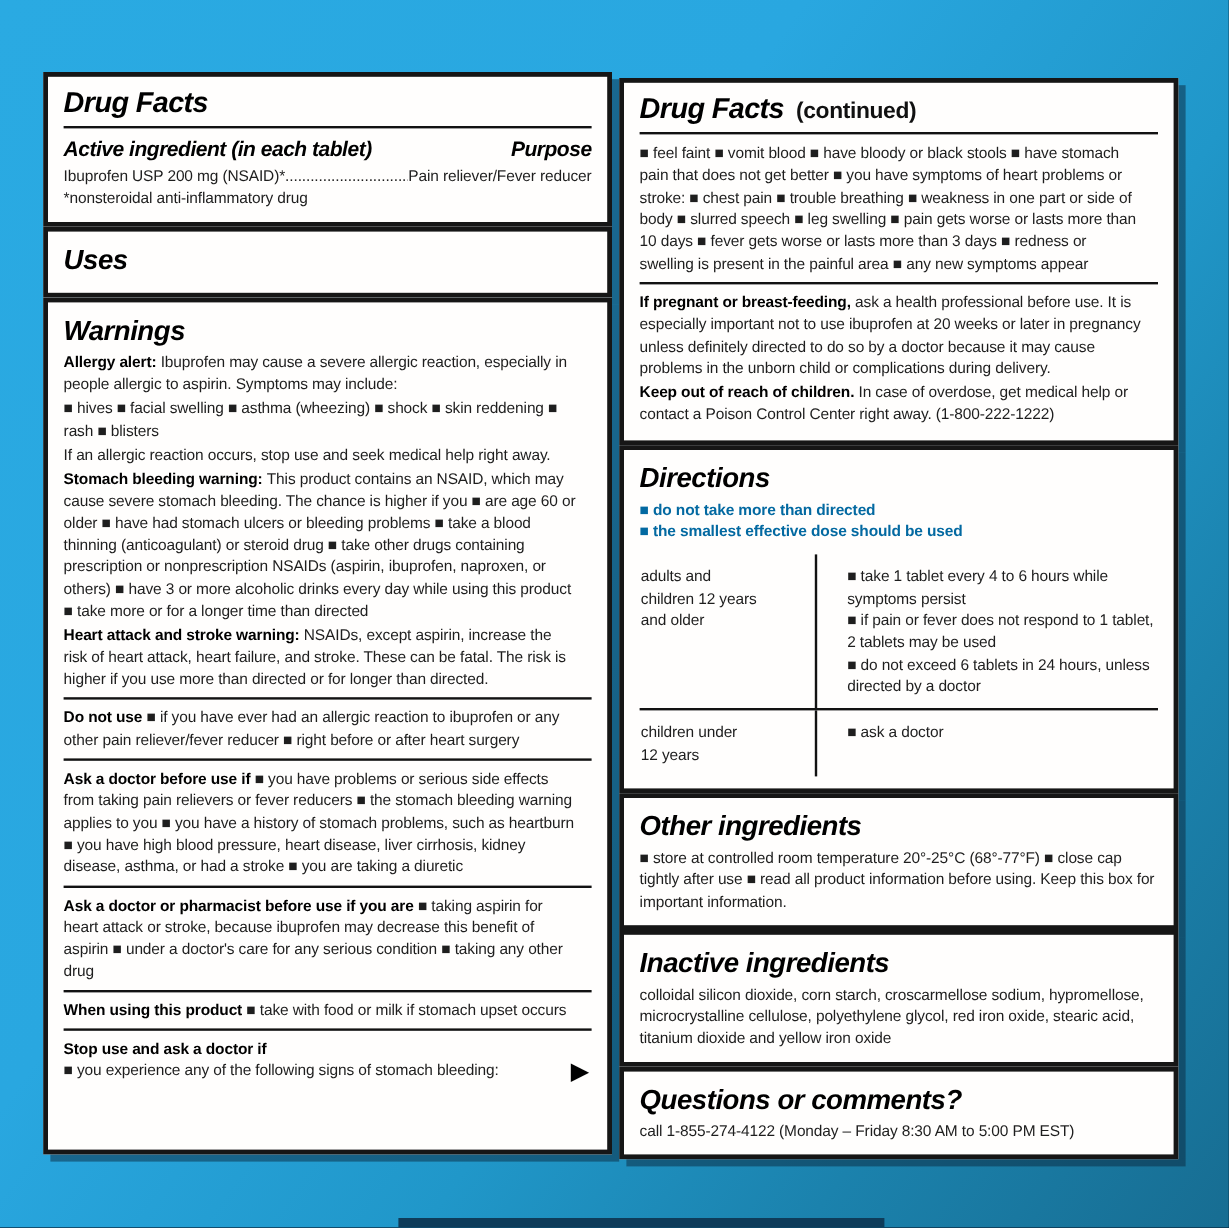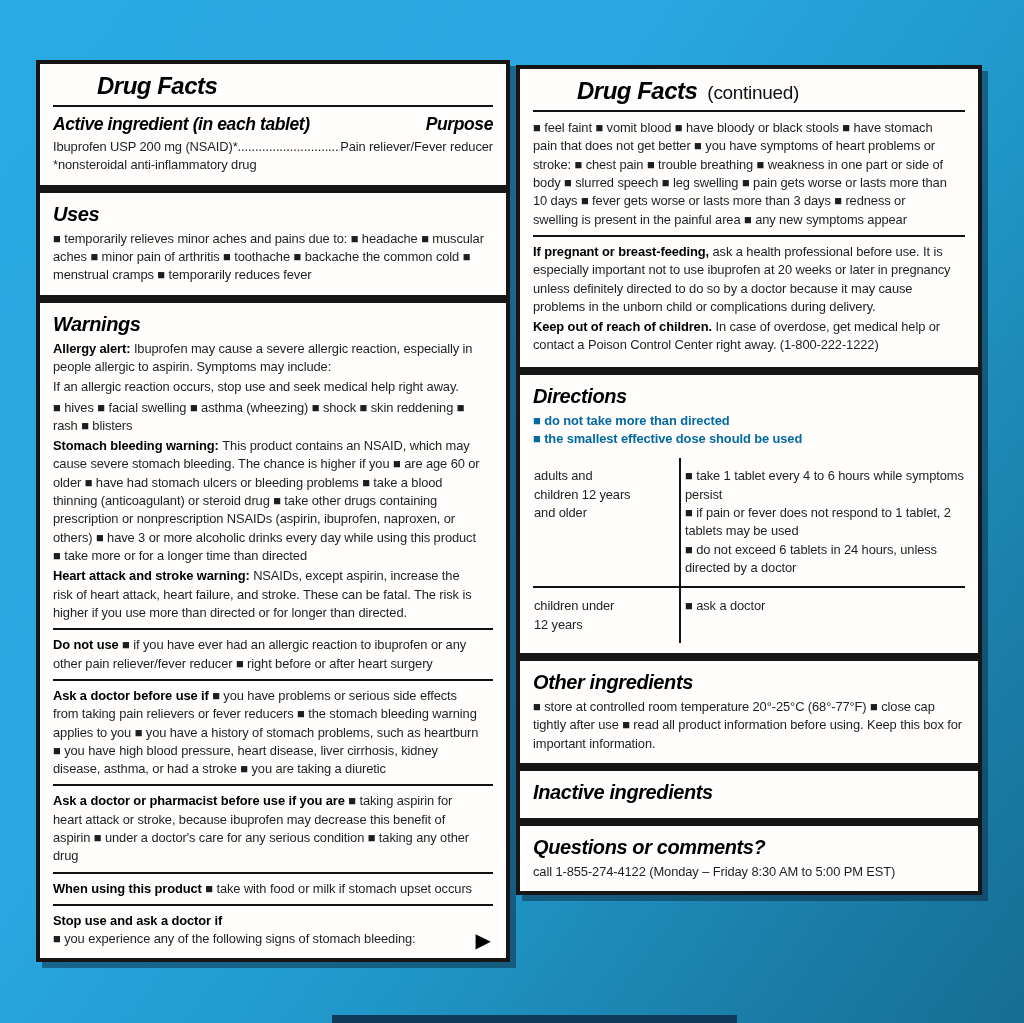--- a/index.html
+++ b/index.html
@@ -11,41 +11,41 @@
   }
   .col{position:absolute;display:flex;flex-direction:column;}
   .col-left{left:36px;top:60px;width:474px;height:902px;}
   .col-right{left:516px;top:65px;width:466px;}
   .box{
     background:#fffefd;border:4px solid #161616;box-sizing:border-box;
     box-shadow:6px 6px 0 rgba(10,40,62,.5);
   }
   .pad{padding:8px 13px 10px 13px;}
   .grow{flex:1;overflow:hidden;}
-  .title{font-size:24px;font-weight:700;font-style:italic;letter-spacing:-.5px;color:#000;margin-left:44px;}
-  .cont{font-size:19px;font-weight:400;font-style:normal;letter-spacing:-.3px;margin-left:10px;color:#111;}
+  .title{font-size:24px;font-weight:700;font-style:italic;letter-spacing:-.5px;color:#000;}
+  .cont{font-size:19px;font-weight:700;font-style:normal;letter-spacing:-.3px;margin-left:10px;color:#111;}
   .titlerow{display:flex;align-items:baseline;}
-  .sec-h{font-size:20px;font-weight:700;font-style:italic;letter-spacing:-.4px;color:#000;margin:2px 0 4px 0;}
+  .sec-h{font-size:23px;font-weight:700;font-style:italic;letter-spacing:-.4px;color:#000;margin:2px 0 4px 0;}
   .body{font-size:12.9px;line-height:1.42;letter-spacing:-.1px;color:#1e1e1e;}
   .body .b, .b{font-weight:700;color:#000;}
   .hr{border:none;border-top:2px solid #121212;margin:6px 0;}
   .thr{border:none;border-top:2px solid #121212;margin:5px 0 7px 0;}
   .activerow{display:flex;justify-content:space-between;align-items:baseline;
     font-size:17.5px;font-weight:700;font-style:italic;letter-spacing:-.4px;color:#000;margin-top:2px;}
   .leaderline{display:flex;align-items:flex-start;white-space:nowrap;margin-top:3px;}
   .leader{flex:1;overflow:hidden;}
   .para{margin:0 12px 2px 0;}
   .stoprow{display:flex;align-items:flex-start;justify-content:space-between;}
   .arrow{font-size:20px;line-height:1;color:#000;margin-right:2px;}
   .boldlines div{font-weight:700;color:#0369a1;}
   .tbl{margin-top:10px;}
   .trow{display:flex;}
   .trow + .trow{border-top:2px solid #121212;}
   .who{width:146px;padding:9px 4px 9px 1px;box-sizing:border-box;}
-  .dose{flex:1;border-left:2px solid #121212;padding:9px 0 9px 4px;}
+  .dose{flex:1;border-left:2px solid #121212;padding:9px 0 9px 25px;}
   .dose div{margin:0;}
   .bottom-bar{position:absolute;left:332px;top:1015px;width:405px;height:8px;}
 </style>
 </head>
 <body>
 
 <div class="stage">
 
   <div class="col col-left">
 
@@ -59,28 +59,27 @@
       <div class="body leaderline">
         <span>Ibuprofen USP 200 mg (NSAID)*</span>
         <span class="leader">....................................................</span>
         <span>Pain reliever/Fever reducer</span>
       </div>
       <div class="body">*nonsteroidal anti-inflammatory drug</div>
     </div>
 
     <div class="box pad">
       <div class="sec-h">Uses</div>
-      <div class="body">■  temporarily relieves minor aches and pains due to: ■ headache ■ muscular aches ■ minor pain of arthritis ■ toothache ■ backache the common cold ■ menstrual cramps ■ temporarily reduces fever</div>
     </div>
 
     <div class="box pad grow">
       <div class="sec-h">Warnings</div>
       <div class="body para"><span class="b">Allergy alert: </span><span>Ibuprofen may cause a severe allergic reaction, especially in people allergic to aspirin. Symptoms may include:</span></div>
+      <div class="body para">■ hives ■ facial swelling ■ asthma (wheezing) ■ shock ■ skin reddening ■ rash ■ blisters</div>
       <div class="body para">If an allergic reaction occurs, stop use and seek medical help right away.</div>
-      <div class="body para">■ hives ■ facial swelling ■ asthma (wheezing) ■ shock ■ skin reddening ■ rash ■ blisters</div>
       <div class="body para"><span class="b">Stomach bleeding warning: </span><span>This product contains an NSAID, which may cause severe stomach bleeding. The chance is higher if you ■ are age 60 or older ■ have had stomach ulcers or bleeding problems ■ take a blood thinning (anticoagulant) or steroid drug ■ take other drugs containing prescription or nonprescription NSAIDs (aspirin, ibuprofen, naproxen, or others) ■ have 3 or more alcoholic drinks every day while using this product ■ take more or for a longer time than directed</span></div>
       <div class="body para"><span class="b">Heart attack and stroke warning: </span><span>NSAIDs, except aspirin, increase the risk of heart attack, heart failure, and stroke. These can be fatal. The risk is higher if you use more than directed or for longer than directed.</span></div>
       <hr class="hr">
       <div class="body para"><span class="b">Do not use </span><span>■ if you have ever had an allergic reaction to ibuprofen or any other pain reliever/fever reducer ■ right before or after heart surgery</span></div>
       <hr class="hr">
       <div class="body para"><span class="b">Ask a doctor before use if </span><span>■ you have problems or serious side effects from taking pain relievers or fever reducers ■ the stomach bleeding warning applies to you ■ you have a history of stomach problems, such as heartburn ■ you have high blood pressure, heart disease, liver cirrhosis, kidney disease, asthma, or had a stroke ■ you are taking a diuretic</span></div>
       <hr class="hr">
       <div class="body para"><span class="b">Ask a doctor or pharmacist before use if you are </span><span>■ taking aspirin for heart attack or stroke, because ibuprofen may decrease this benefit of aspirin ■ under a doctor's care for any serious condition ■ taking any other drug</span></div>
       <hr class="hr">
       <div class="body para"><span class="b">When using this product </span><span>■ take with food or milk if stomach upset occurs</span></div>
@@ -138,20 +137,21 @@
       </div>
     </div>
 
     <div class="box pad">
       <div class="sec-h">Other ingredients</div>
       <div class="body">■  store at controlled room temperature 20°-25°C (68°-77°F) ■ close cap tightly after use ■ read all product information before using. Keep this box for important information.</div>
     </div>
 
     <div class="box pad">
       <div class="sec-h">Inactive ingredients</div>
+      <div class="body">colloidal silicon dioxide, corn starch, croscarmellose sodium, hypromellose, microcrystalline cellulose, polyethylene glycol, red iron oxide, stearic acid, titanium dioxide and yellow iron oxide</div>
     </div>
 
     <div class="box pad">
       <div class="sec-h">Questions or comments?</div>
       <div class="body">call 1-855-274-4122 (Monday – Friday 8:30 AM to 5:00 PM EST)</div>
     </div>
   </div>
 
   <div class="bottom-bar" style="background: rgb(14, 60, 90);"></div>
 </div>

